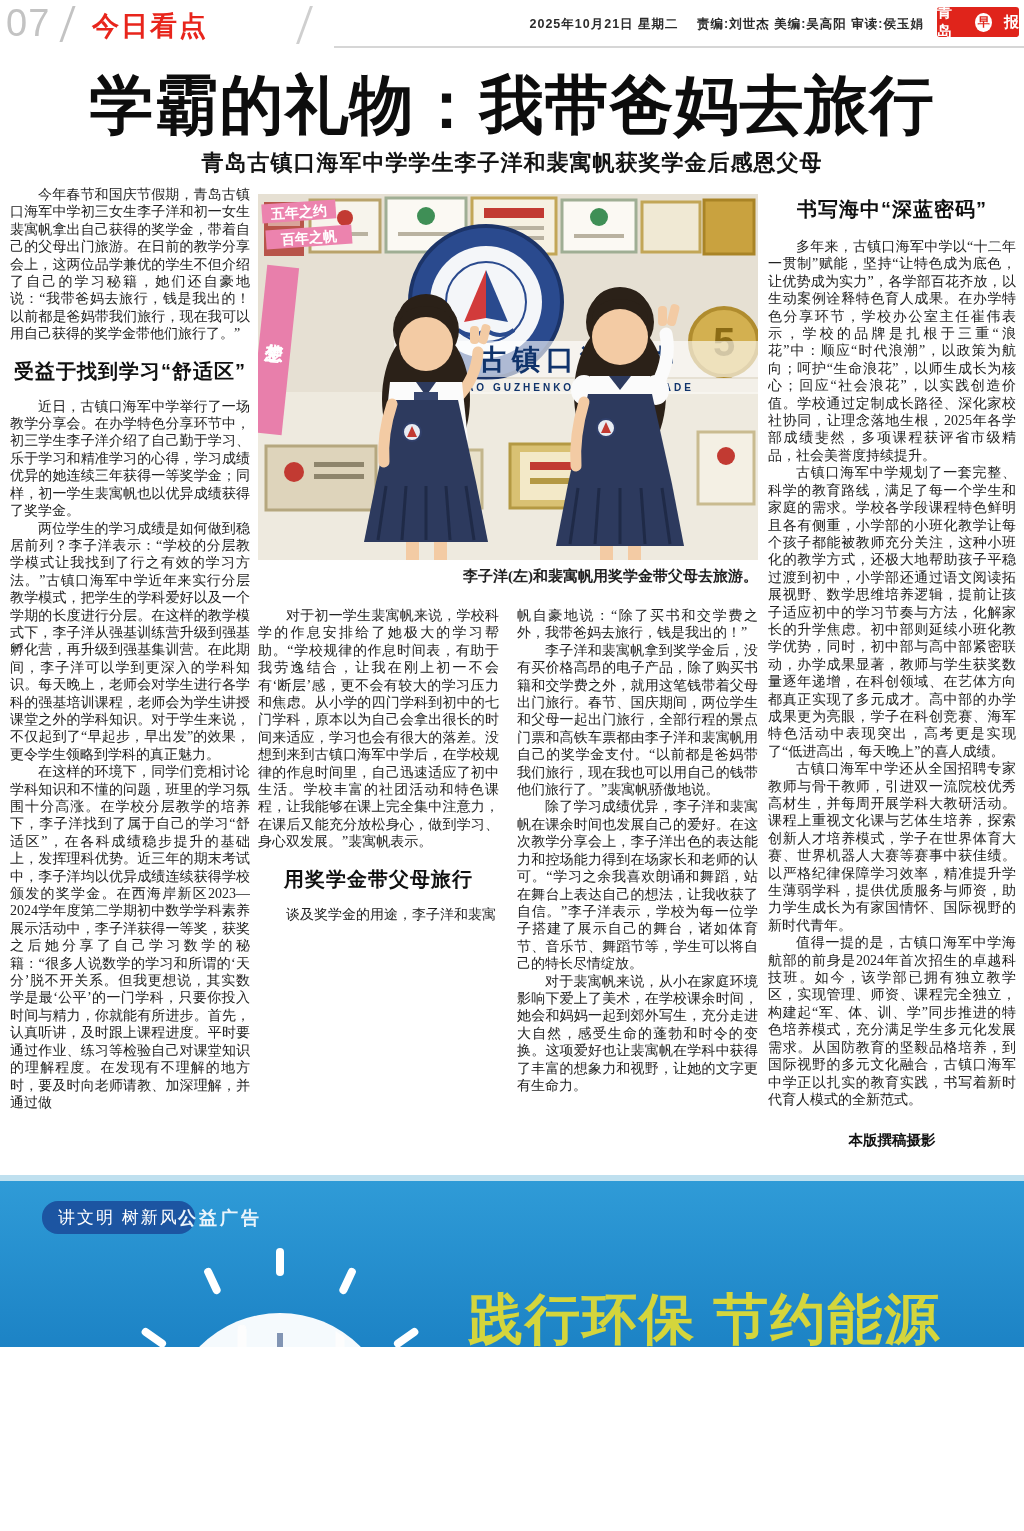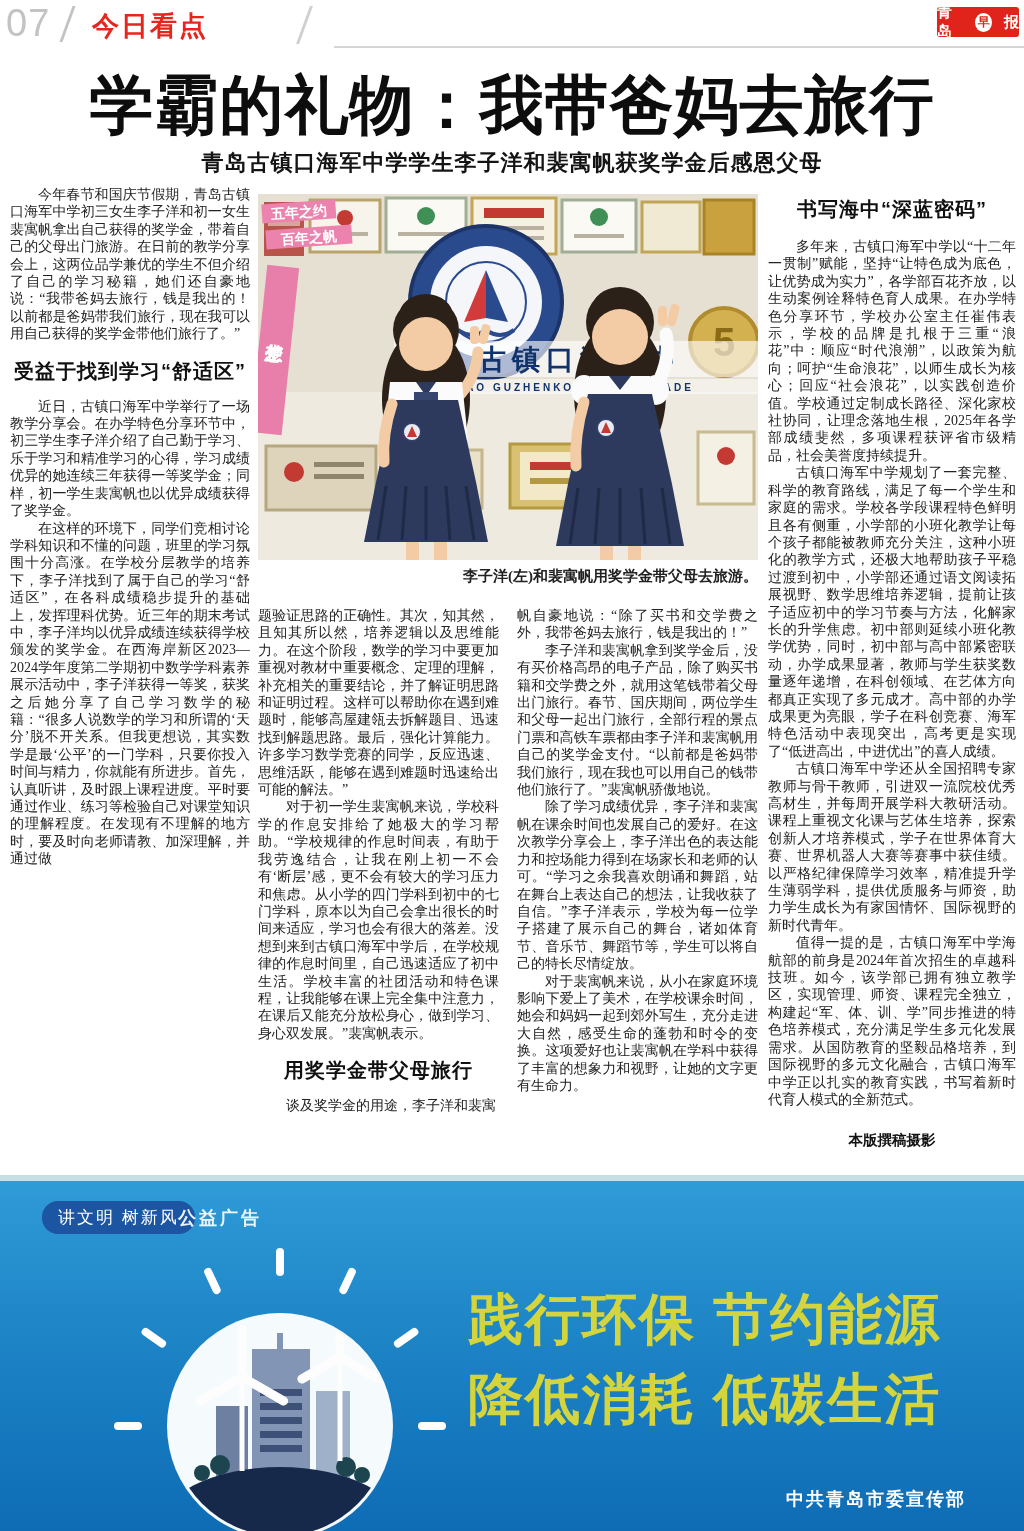--- a/index.html
+++ b/index.html
@@ -1,18 +1,18 @@
 <!DOCTYPE html>
 <html><head>
 <meta charset="utf-8">
 <style>
   * { box-sizing: border-box; margin: 0; padding: 0; }
   html,body { background:#ffffff; }
   .page {
-    position: relative; width: 1024px; height: 1531px;
+    position: relative; width: 1024px; height: 1347px;
     background: #ffffff; overflow: hidden;
     font-family: "Liberation Sans", "DejaVu Sans", sans-serif;
   }
   
   .page-no { position:absolute; left:6px; top:2px; font-size:38px; color:#c3c3c3; font-weight:400; letter-spacing:1px; }
   .slash { position:absolute; width:3px; background:#c3c3c3; transform:skewX(-20deg); }
   .slash.s1 { left:66px; top:6px; height:36px; }
   .slash.s2 { left:303px; top:6px; height:38px; background:#cfcfcf; }
   .section-name { position:absolute; left:92px; top:8px; font-size:27px; font-weight:900; color:#e8251c; letter-spacing:2px; }
   .masthead-meta { position:absolute; right:100px; top:16px; font-size:12.5px; font-weight:700; color:#2b2b2b; letter-spacing:1px; white-space:nowrap; }
@@ -58,34 +58,39 @@
 </style>
 </head>
 <body>
 
 <div class="page">
 
   <div class="page-no">07</div>
   <div class="slash s1"></div>
   <div class="section-name">今日看点</div>
   <div class="slash s2"></div>
+  <div class="masthead-meta">
+    <span>2025年10月21日 星期二</span>
+    <span>责编:刘世杰  美编:吴高阳  审读:侯玉娟</span>
+  </div>
   <div class="logo">
     <span>青岛</span>
       <span class="logo-circle">早</span>
       <span>报</span>
   </div>
   <div class="head-rule"></div>
 
   <h1 class="headline">学霸的礼物：我带爸妈去旅行</h1>
   <h2 class="subheadline">青岛古镇口海军中学学生李子洋和裴寓帆获奖学金后感恩父母</h2>
 
   <section class="col col1">
     <p class="para">今年春节和国庆节假期，青岛古镇口海军中学初三女生李子洋和初一女生裴寓帆拿出自己获得的奖学金，带着自己的父母出门旅游。在日前的教学分享会上，这两位品学兼优的学生不但介绍了自己的学习秘籍，她们还自豪地说：“我带爸妈去旅行，钱是我出的！以前都是爸妈带我们旅行，现在我可以用自己获得的奖学金带他们旅行了。”</p>
     <h3 class="sec-title">受益于找到学习“舒适区”</h3>
     <p class="para">近日，古镇口海军中学举行了一场教学分享会。在办学特色分享环节中，初三学生李子洋介绍了自己勤于学习、乐于学习和精准学习的心得，学习成绩优异的她连续三年获得一等奖学金；同样，初一学生裴寓帆也以优异成绩获得了奖学金。</p>
+    <p class="para">两位学生的学习成绩是如何做到稳居前列？李子洋表示：“学校的分层教学模式让我找到了行之有效的学习方法。”古镇口海军中学近年来实行分层教学模式，把学生的学科爱好以及一个学期的长度进行分层。在这样的教学模式下，李子洋从强基训练营升级到强基孵化营，再升级到强基集训营。在此期间，李子洋可以学到更深入的学科知识。每天晚上，老师会对学生进行各学科的强基培训课程，老师会为学生讲授课堂之外的学科知识。对于学生来说，不仅起到了“早起步，早出发”的效果，更令学生领略到学科的真正魅力。</p>
     <p class="para">在这样的环境下，同学们竞相讨论学科知识和不懂的问题，班里的学习氛围十分高涨。在学校分层教学的培养下，李子洋找到了属于自己的学习“舒适区”，在各科成绩稳步提升的基础上，发挥理科优势。近三年的期末考试中，李子洋均以优异成绩连续获得学校颁发的奖学金。在西海岸新区2023—2024学年度第二学期初中数学学科素养展示活动中，李子洋获得一等奖，获奖之后她分享了自己学习数学的秘籍：“很多人说数学的学习和所谓的‘天分’脱不开关系。但我更想说，其实数学是最‘公平’的一门学科，只要你投入时间与精力，你就能有所进步。首先，认真听讲，及时跟上课程进度。平时要通过作业、练习等检验自己对课堂知识的理解程度。在发现有不理解的地方时，要及时向老师请教、加深理解，并通过做</p>
   </section>
 
   <figure class="photo-wrap">
     <svg width="500" height="366" viewBox="0 0 500 366">
 
       <rect x="0" y="0" width="500" height="366" fill="#e6e0d3"></rect>
       <rect x="0" y="198" width="500" height="168" fill="#eeeadf"></rect>
 
       <rect x="6" y="8" width="40" height="54" fill="#b8544a"></rect>
@@ -206,37 +211,36 @@
         <circle cx="-14" cy="234" r="9" fill="#e8ecf2" stroke="#31406b" stroke-width="2"></circle>
         <path d="M-14 228 L-19 239 L-9 239 Z" fill="#c23a32"></path>
         <rect x="-20" y="352" width="13" height="14" fill="#f3cba4"></rect>
         <rect x="8" y="352" width="13" height="14" fill="#f3cba4"></rect>
       </g>
     </svg>
     <figcaption class="photo-caption">李子洋(左)和裴寓帆用奖学金带父母去旅游。</figcaption>
   </figure>
 
   <section class="col col2">
-    <p class="para cont">题验证思路的正确性。其次，知其然，且知其所以然，培养逻辑以及思维能力。在这个阶段，数学的学习中要更加重视对教材中重要概念、定理的理解，补充相关的重要结论，并了解证明思路和证明过程。这样可以帮助你在遇到难题时，能够高屋建瓴去拆解题目、迅速找到解题思路。最后，强化计算能力。许多学习数学竞赛的同学，反应迅速、思维活跃，能够在遇到难题时迅速给出可能的解法。”</p>
     <p class="para">对于初一学生裴寓帆来说，学校科学的作息安排给了她极大的学习帮助。“学校规律的作息时间表，有助于我劳逸结合，让我在刚上初一不会有‘断层’感，更不会有较大的学习压力和焦虑。从小学的四门学科到初中的七门学科，原本以为自己会拿出很长的时间来适应，学习也会有很大的落差。没想到来到古镇口海军中学后，在学校规律的作息时间里，自己迅速适应了初中生活。学校丰富的社团活动和特色课程，让我能够在课上完全集中注意力，在课后又能充分放松身心，做到学习、身心双发展。”裴寓帆表示。</p>
     <h3 class="sec-title">用奖学金带父母旅行</h3>
     <p class="para">谈及奖学金的用途，李子洋和裴寓</p>
   </section>
 
   <section class="col col3">
     <p class="para cont">帆自豪地说：“除了买书和交学费之外，我带爸妈去旅行，钱是我出的！”</p>
     <p class="para">李子洋和裴寓帆拿到奖学金后，没有买价格高昂的电子产品，除了购买书籍和交学费之外，就用这笔钱带着父母出门旅行。春节、国庆期间，两位学生和父母一起出门旅行，全部行程的景点门票和高铁车票都由李子洋和裴寓帆用自己的奖学金支付。“以前都是爸妈带我们旅行，现在我也可以用自己的钱带他们旅行了。”裴寓帆骄傲地说。</p>
     <p class="para">除了学习成绩优异，李子洋和裴寓帆在课余时间也发展自己的爱好。在这次教学分享会上，李子洋出色的表达能力和控场能力得到在场家长和老师的认可。“学习之余我喜欢朗诵和舞蹈，站在舞台上表达自己的想法，让我收获了自信。”李子洋表示，学校为每一位学子搭建了展示自己的舞台，诸如体育节、音乐节、舞蹈节等，学生可以将自己的特长尽情绽放。</p>
     <p class="para">对于裴寓帆来说，从小在家庭环境影响下爱上了美术，在学校课余时间，她会和妈妈一起到郊外写生，充分走进大自然，感受生命的蓬勃和时令的变换。这项爱好也让裴寓帆在学科中获得了丰富的想象力和视野，让她的文字更有生命力。</p>
   </section>
 
   <section class="col col4">
     <h3 class="sec-title first">书写海中“深蓝密码”</h3>
     <p class="para">多年来，古镇口海军中学以“十二年一贯制”赋能，坚持“让特色成为底色，让优势成为实力”，各学部百花齐放，以生动案例诠释特色育人成果。在办学特色分享环节，学校办公室主任崔伟表示，学校的品牌是扎根于三重“浪花”中：顺应“时代浪潮”，以政策为航向；呵护“生命浪花”，以师生成长为核心；回应“社会浪花”，以实践创造价值。学校通过定制成长路径、深化家校社协同，让理念落地生根，2025年各学部成绩斐然，多项课程获评省市级精品，社会美誉度持续提升。</p>
-    <p class="para">古镇口海军中学规划了一套完整、科学的教育路线，满足了每一个学生和家庭的需求。学校各学段课程特色鲜明且各有侧重，小学部的小班化教学让每个孩子都能被教师充分关注，这种小班化的教学方式，还极大地帮助孩子平稳过渡到初中，小学部还通过语文阅读拓展视野、数学思维培养逻辑，提前让孩子适应初中的学习节奏与方法，化解家长的升学焦虑。初中部则延续小班化教学优势，同时，初中部与高中部紧密联动，办学成果显著，教师与学生获奖数量逐年递增，在科创领域、在艺体方向都真正实现了多元成才。高中部的办学成果更为亮眼，学子在科创竞赛、海军特色活动中表现突出，高考更是实现了“低进高出，中进优出”的喜人成绩。</p>
+    <p class="para">古镇口海军中学规划了一套完整、科学的教育路线，满足了每一个学生和家庭的需求。学校各学段课程特色鲜明且各有侧重，小学部的小班化教学让每个孩子都能被教师充分关注，这种小班化的教学方式，还极大地帮助孩子平稳过渡到初中，小学部还通过语文阅读拓展视野、数学思维培养逻辑，提前让孩子适应初中的学习节奏与方法，化解家长的升学焦虑。初中部则延续小班化教学优势，同时，初中部与高中部紧密联动，办学成果显著，教师与学生获奖数量逐年递增，在科创领域、在艺体方向都真正实现了多元成才。高中部的办学成果更为亮眼，学子在科创竞赛、海军特色活动中表现突出，高考更是实现了“低进高出，每天晚上”的喜人成绩。</p>
     <p class="para">古镇口海军中学还从全国招聘专家教师与骨干教师，引进双一流院校优秀高材生，并每周开展学科大教研活动。课程上重视文化课与艺体生培养，探索创新人才培养模式，学子在世界体育大赛、世界机器人大赛等赛事中获佳绩。以严格纪律保障学习效率，精准提升学生薄弱学科，提供优质服务与师资，助力学生成长为有家国情怀、国际视野的新时代青年。</p>
     <p class="para">值得一提的是，古镇口海军中学海航部的前身是2024年首次招生的卓越科技班。如今，该学部已拥有独立教学区，实现管理、师资、课程完全独立，构建起“军、体、训、学”同步推进的特色培养模式，充分满足学生多元化发展需求。从国防教育的坚毅品格培养，到国际视野的多元文化融合，古镇口海军中学正以扎实的教育实践，书写着新时代育人模式的全新范式。</p>
     <p class="byline">本版撰稿摄影</p>
     <p class="byline">青岛早报/观海新闻记者  钟尚蕾</p>
   </section>
 
   <div class="psa">
     <div class="psa-badge">讲文明 树新风</div>
     <div class="psa-label">公益广告</div>
 

